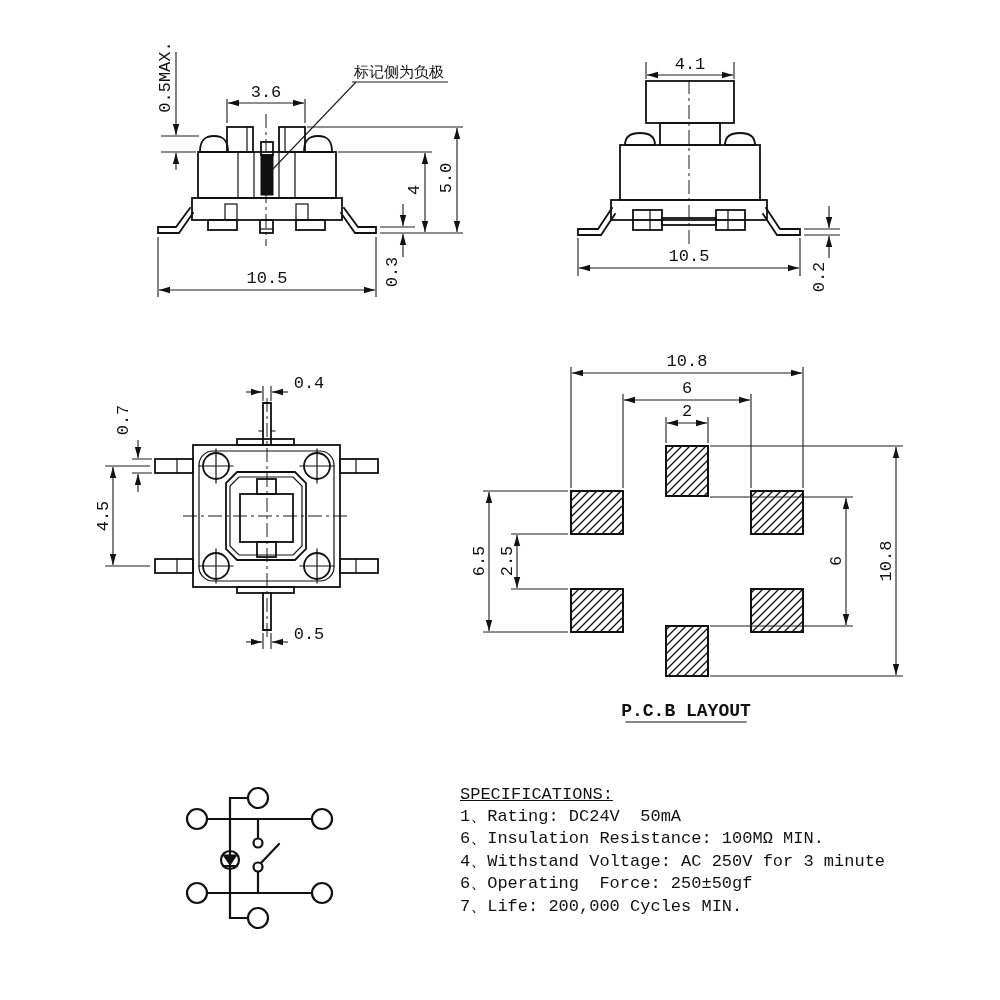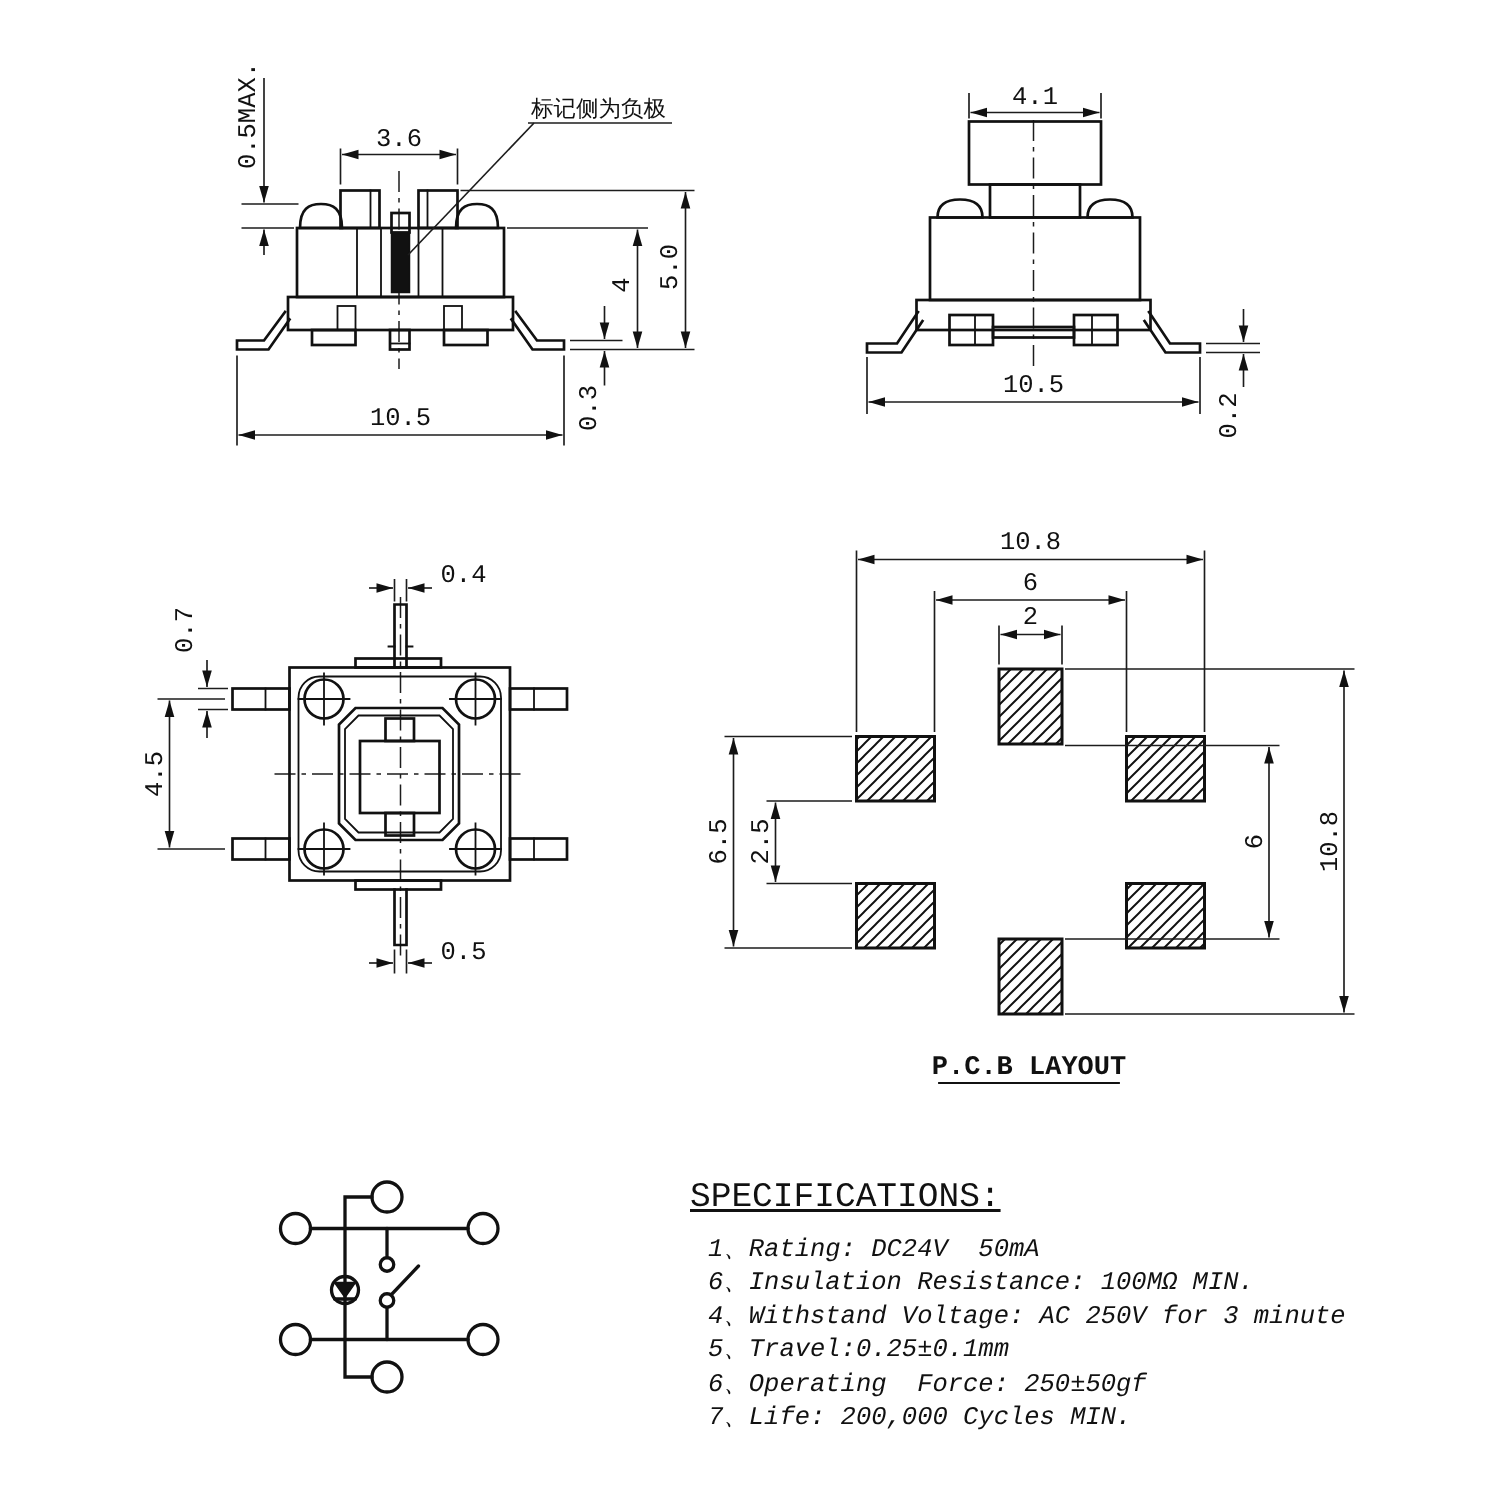--- a/index.html
+++ b/index.html
@@ -10,22 +10,22 @@
   .dimline{fill:none;stroke:#1c1c1c;stroke-width:1.1;stroke-linecap:butt;}
   .centerline{fill:none;stroke:#1c1c1c;stroke-width:1;stroke-dasharray:14 4 3 4;}
   .wire{fill:none;stroke:#111;stroke-width:2.2;stroke-linecap:round;}
   .pad{fill:url(#hatch);stroke:#111;stroke-width:2;}
   .blackmark{fill:#111;stroke:#111;stroke-width:1;}
   text.dim{font-family:"Liberation Mono","DejaVu Sans Mono",monospace;font-size:17px;fill:#111;}
   text.cjk{font-family:"DejaVu Sans",sans-serif;font-size:15px;fill:#111;}
   text.pcbtitle{font-family:"Liberation Mono","DejaVu Sans Mono",monospace;font-size:18px;font-weight:bold;fill:#111;}
   #specs{position:absolute;left:460px;top:785px;font-family:"Liberation Mono","DejaVu Sans Mono",monospace;
          font-size:17px;color:#111;}
-  #specs .heading{text-decoration:underline;font-weight:normal;margin:0 0 2px 0;font-size:23px;}
-  #specs ul{list-style:none;margin:12px;padding:0;font-style:italic;}
+  #specs .heading{text-decoration:underline;font-weight:normal;margin:0 0 2px 0;font-size:17px;}
+  #specs ul{list-style:none;margin:0;padding:0;}
   #specs li{white-space:pre;line-height:22.4px;}
 </style>
 </head>
 <body>
 
 <div id="canvas">
 <svg width="1000" height="1000" viewBox="0 0 1000 1000">
   <defs>
     <marker id="arw" markerUnits="userSpaceOnUse" markerWidth="14" markerHeight="10" refX="12.5" refY="5" orient="auto-start-reverse">
       <path d="M12.5,5 L1.5,8.2 L1.5,1.8 Z" fill="#111"></path>
@@ -248,18 +248,17 @@
     </g>
   </g>
 </svg>
 
 <div id="specs">
   <p class="heading">SPECIFICATIONS:</p>
   <ul>
     <li>1、Rating: DC24V  50mA</li>
     <li>6、Insulation Resistance: 100MΩ MIN.</li>
     <li>4、Withstand Voltage: AC 250V for 3 minute</li>
-    <li>5、Travel:0.25±0.1mm</li>
     <li>6、Operating  Force: 250±50gf</li>
     <li>7、Life: 200,000 Cycles MIN.</li>
   </ul>
 </div>
 </div>
 
 </body></html>

